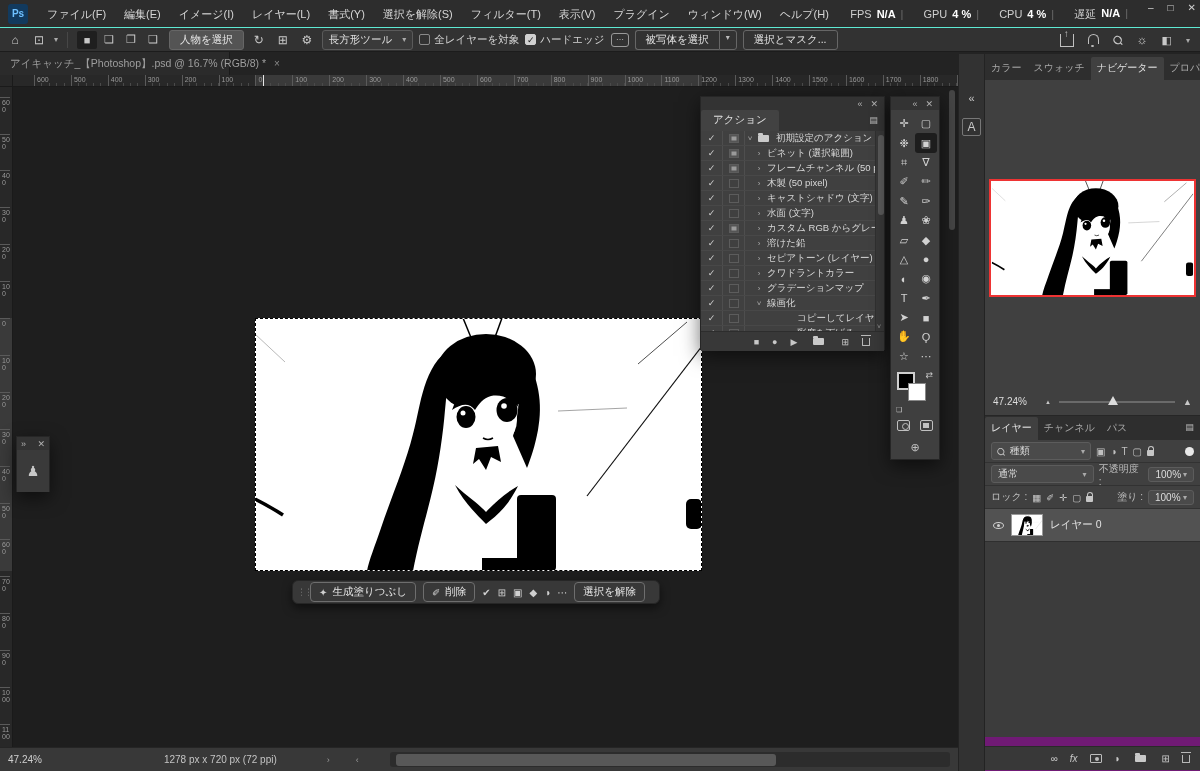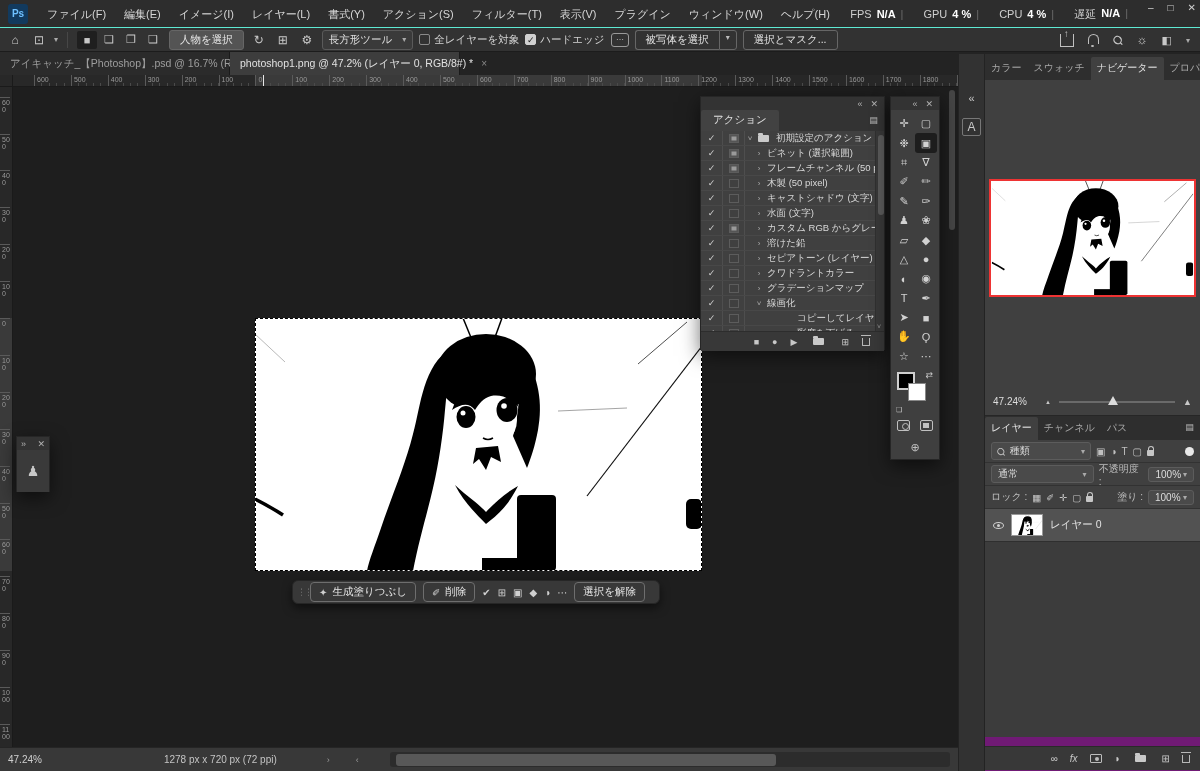--- a/index.html
+++ b/index.html
@@ -225,21 +225,21 @@
 
 <div class="abs menubar">
   <div class="ps-logo">Ps</div>
   <div class="row">
 
   <span class="menu-item">ファイル(F)</span>
       <span class="menu-item">編集(E)</span>
       <span class="menu-item">イメージ(I)</span>
       <span class="menu-item">レイヤー(L)</span>
       <span class="menu-item">書式(Y)</span>
-      <span class="menu-item">アクション(S)</span>
+      <span class="menu-item">選択を解除(S)</span>
       <span class="menu-item">フィルター(T)</span>
       <span class="menu-item">表示(V)</span>
       <span class="menu-item">プラグイン</span>
       <span class="menu-item">ウィンドウ(W)</span>
       <span class="menu-item">ヘルプ(H)</span>
     </div>
   <div class="stats">
 
       <span class="stat">
         <span>FPS</span>
@@ -315,24 +315,20 @@
   <span class="caret">▾</span>
 </div>
 
 <div class="abs tabstrip">
 
     <span class="doc-tab">
       <span>アイキャッチ_【Photoshop】.psd @ 16.7% (RGB/8) *</span>
       <span class="x">×</span>
     </span>
 
-    <span class="doc-tab active">
-      <span>photoshop1.png @ 47.2% (レイヤー 0, RGB/8#) *</span>
-      <span class="x">×</span>
-    </span>
   </div>
 
 <div class="abs corner"></div>
 <div class="abs hruler">
   <div class="band"></div>
   <div class="ticks"></div>
   <div class="labels">
 
   <span class="hlab">600</span>
       <span class="hlab">500</span>

